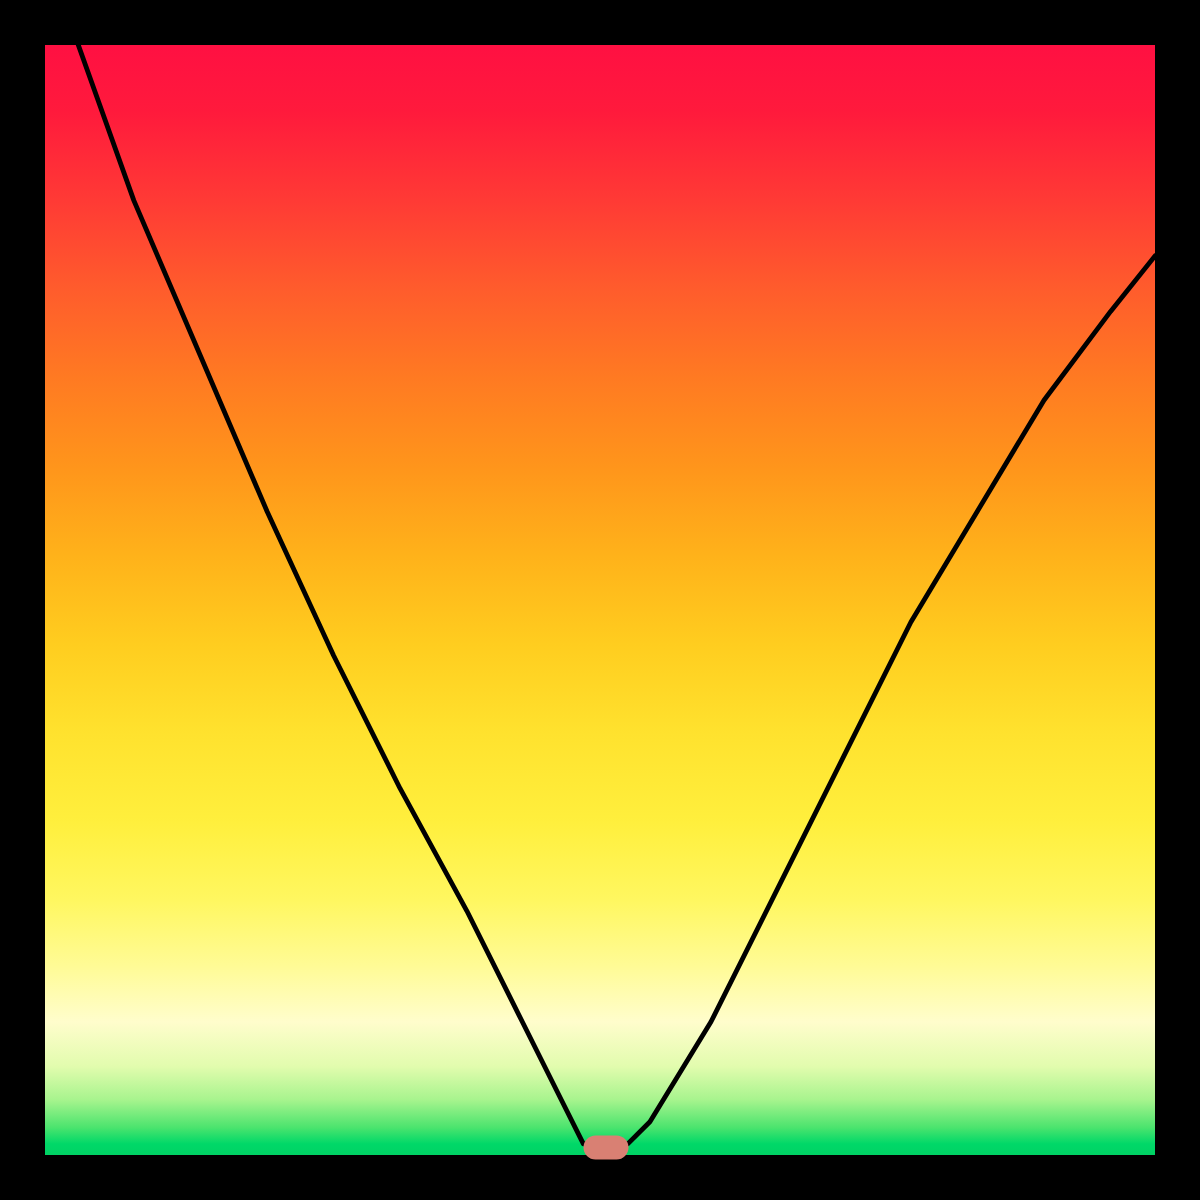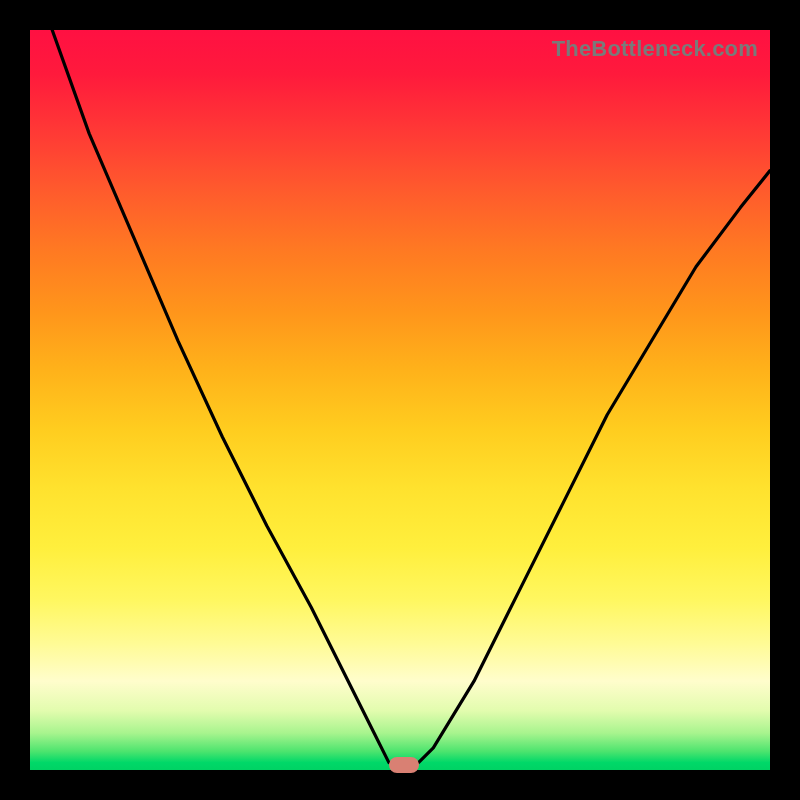--- a/index.html
+++ b/index.html
@@ -71,19 +71,18 @@
     background: #d98073;
     transform: translate(-50%, -50%);
     pointer-events: none;
   }
 </style>
 </head>
 <body>
 
 <div class="frame">
   <div class="plot">
-    <span class="attribution">TheBottleneck.com</span>
     <svg class="curve" viewBox="0 0 740 740" preserveAspectRatio="none">
       <path id="curve-path" d="M 22.2 0.0 L 59.2 103.6 L 103.6 207.2 L 148.0 310.8 L 192.4 407.0 L 236.8 495.8 L 281.2 577.2 L 318.2 651.2 L 344.1 703.0 L 358.9 732.6 L 388.5 732.6 L 403.3 717.8 L 444.0 651.2 L 488.4 562.4 L 532.8 473.6 L 577.2 384.8 L 621.6 310.8 L 666.0 236.8 L 710.4 177.6 L 740.0 140.6" stroke="#000" stroke-width="3.2" fill="none" stroke-linejoin="round" stroke-linecap="round"></path>
     </svg>
     <div class="marker" id="marker" style="left: 373.7px; top: 734.82px; background: rgb(217, 128, 115);"></div>
   </div>
 </div>
 
 </body></html>

